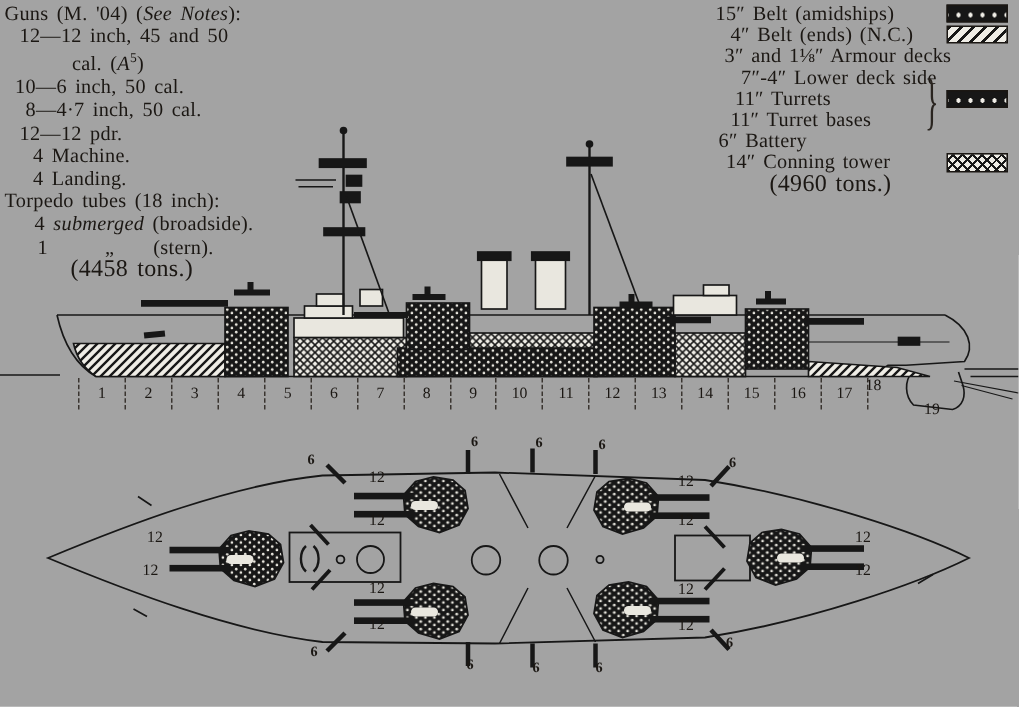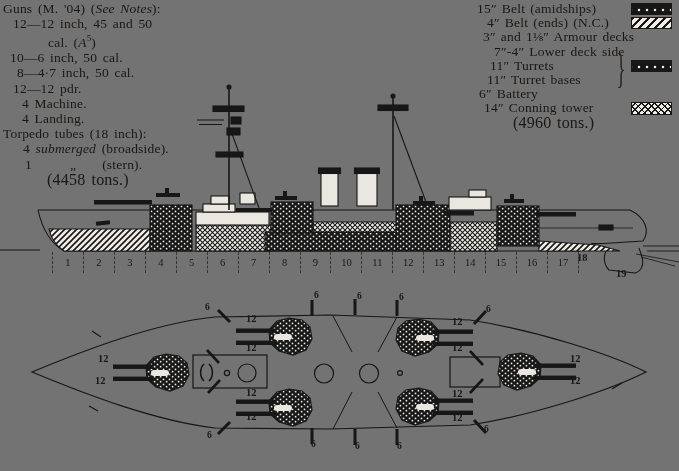--- a/index.html
+++ b/index.html
@@ -1,16 +1,16 @@
 <!DOCTYPE html>
 <html><head>
 <meta charset="utf-8">
 <style>
   html,body{margin:0;padding:0}
-  .page{position:relative;width:679px;height:471px;background:#737373;overflow:hidden;
+  .page{position:relative;width:679px;height:471px;background:#a3a3a3;overflow:hidden;
         font-family:"Liberation Serif","DejaVu Serif",serif;color:#1b1713}
   .page *{box-sizing:border-box}
 
   
   .guns-block{position:absolute;left:3px;top:1px;width:240px;font-size:13.5px;line-height:15.2px;
               letter-spacing:.2px;word-spacing:2px}
   .g-line{white-space:nowrap}
   .gl1{padding-left:10px}.gl2{padding-left:45px}.gl3{padding-left:7px}.gl4{padding-left:14px}
   .gl5{padding-left:10px}.gl6{padding-left:19px}.gl7{padding-left:19px}
   .t1{padding-left:20px}.t2{padding-left:22px}
@@ -40,21 +40,21 @@
      background:repeating-linear-gradient(45deg,#171717 0 1.4px,transparent 1.4px 4.6px),
                 repeating-linear-gradient(-45deg,#171717 0 1.4px,#efede6 1.4px 4.6px)}
   .arm-bracket{position:absolute;left:156px;top:43px;font-size:42px;line-height:46px;
                transform:scaleX(.45);color:#2a2520}
   .tons-r{padding-left:58px;font-size:16px}
 
   
   .stations{position:absolute;left:52px;top:252px;width:527px;height:21px;display:flex}
   .stations .st{flex:1;border-right:1px dashed #3a3530;font-size:10.5px;text-align:center;padding-top:5px}
   .stations .st.i0{border-left:1px dashed #3a3530}
-  .lbl{position:absolute;font-size:10.5px;font-weight:bold;line-height:10px}
+  .lbl{position:absolute;font-size:10.5px;font-weight:normal;line-height:10px}
   .st18{left:577px;top:253px}
   .st19{left:616px;top:269px}
 
   
   .pl0{left:98px;top:354px}.pl1{left:95px;top:376px}
   .pl2{left:246px;top:314px}.pl3{left:246px;top:343px}
   .pl4{left:246px;top:388px}.pl5{left:246px;top:412px}
   .pl6{left:452px;top:317px}.pl7{left:452px;top:343px}
   .pl8{left:452px;top:389px}.pl9{left:452px;top:413px}
   .pl10{left:570px;top:354px}.pl11{left:570px;top:376px}

